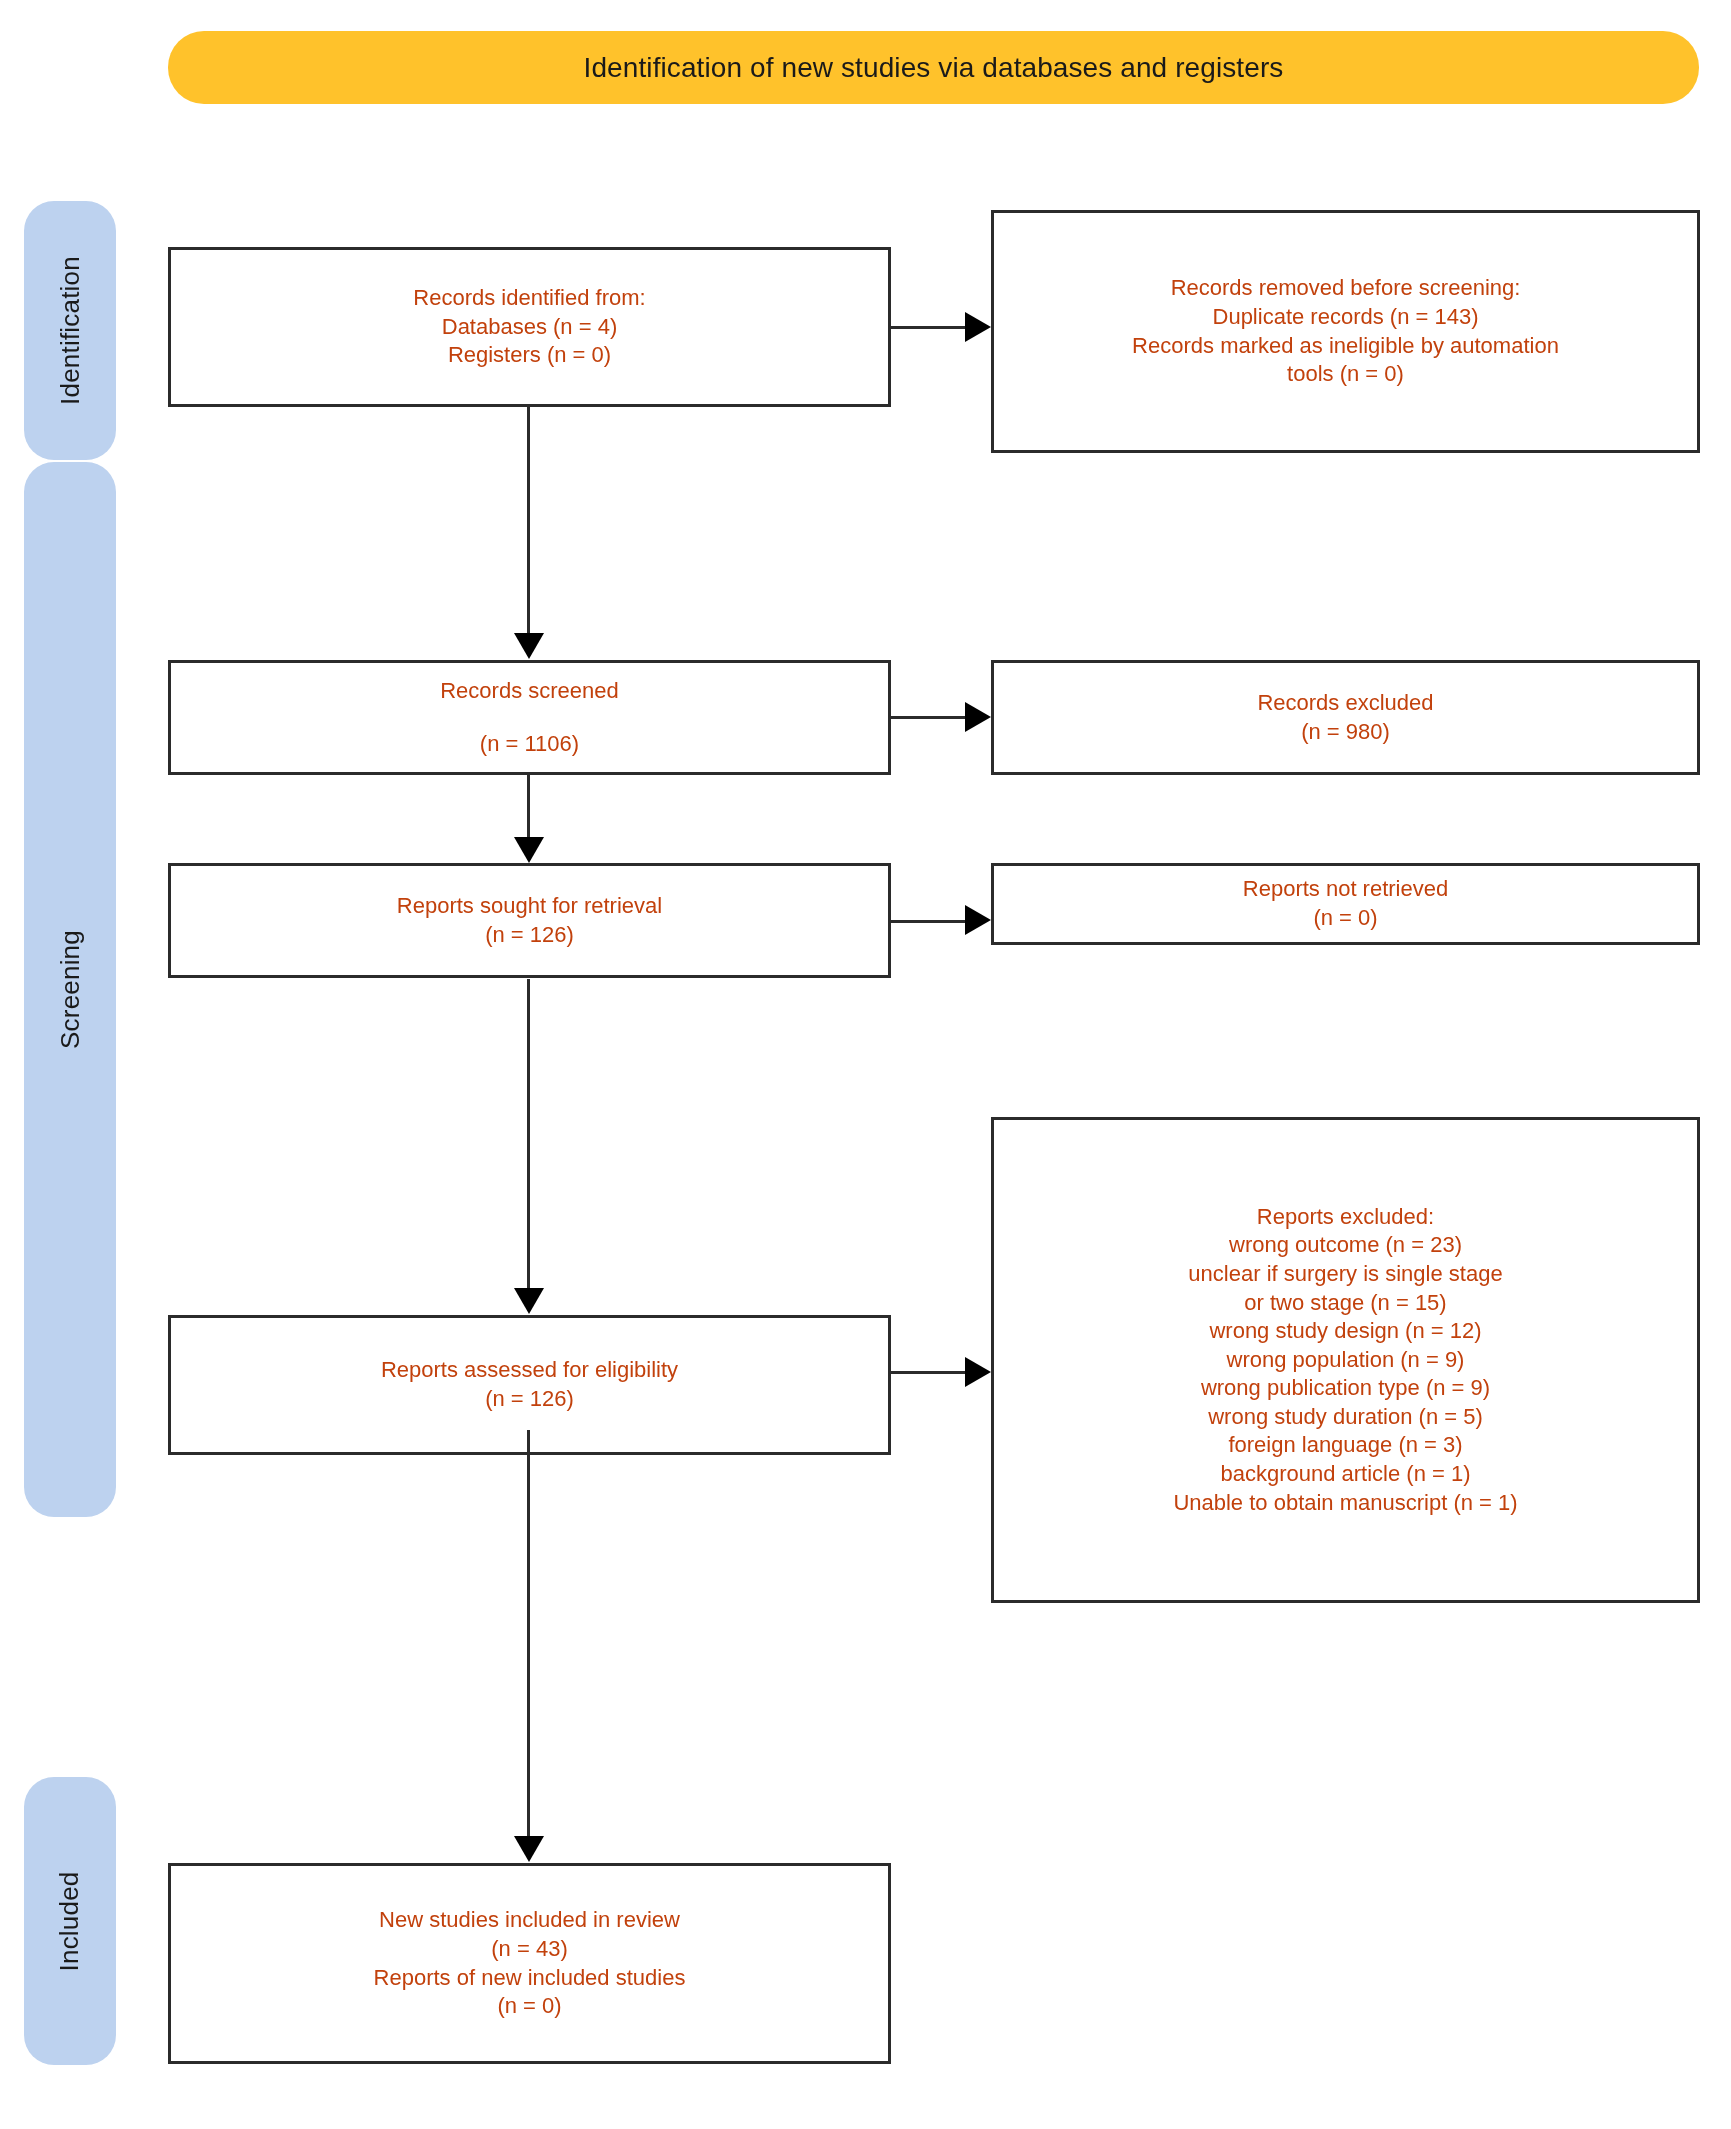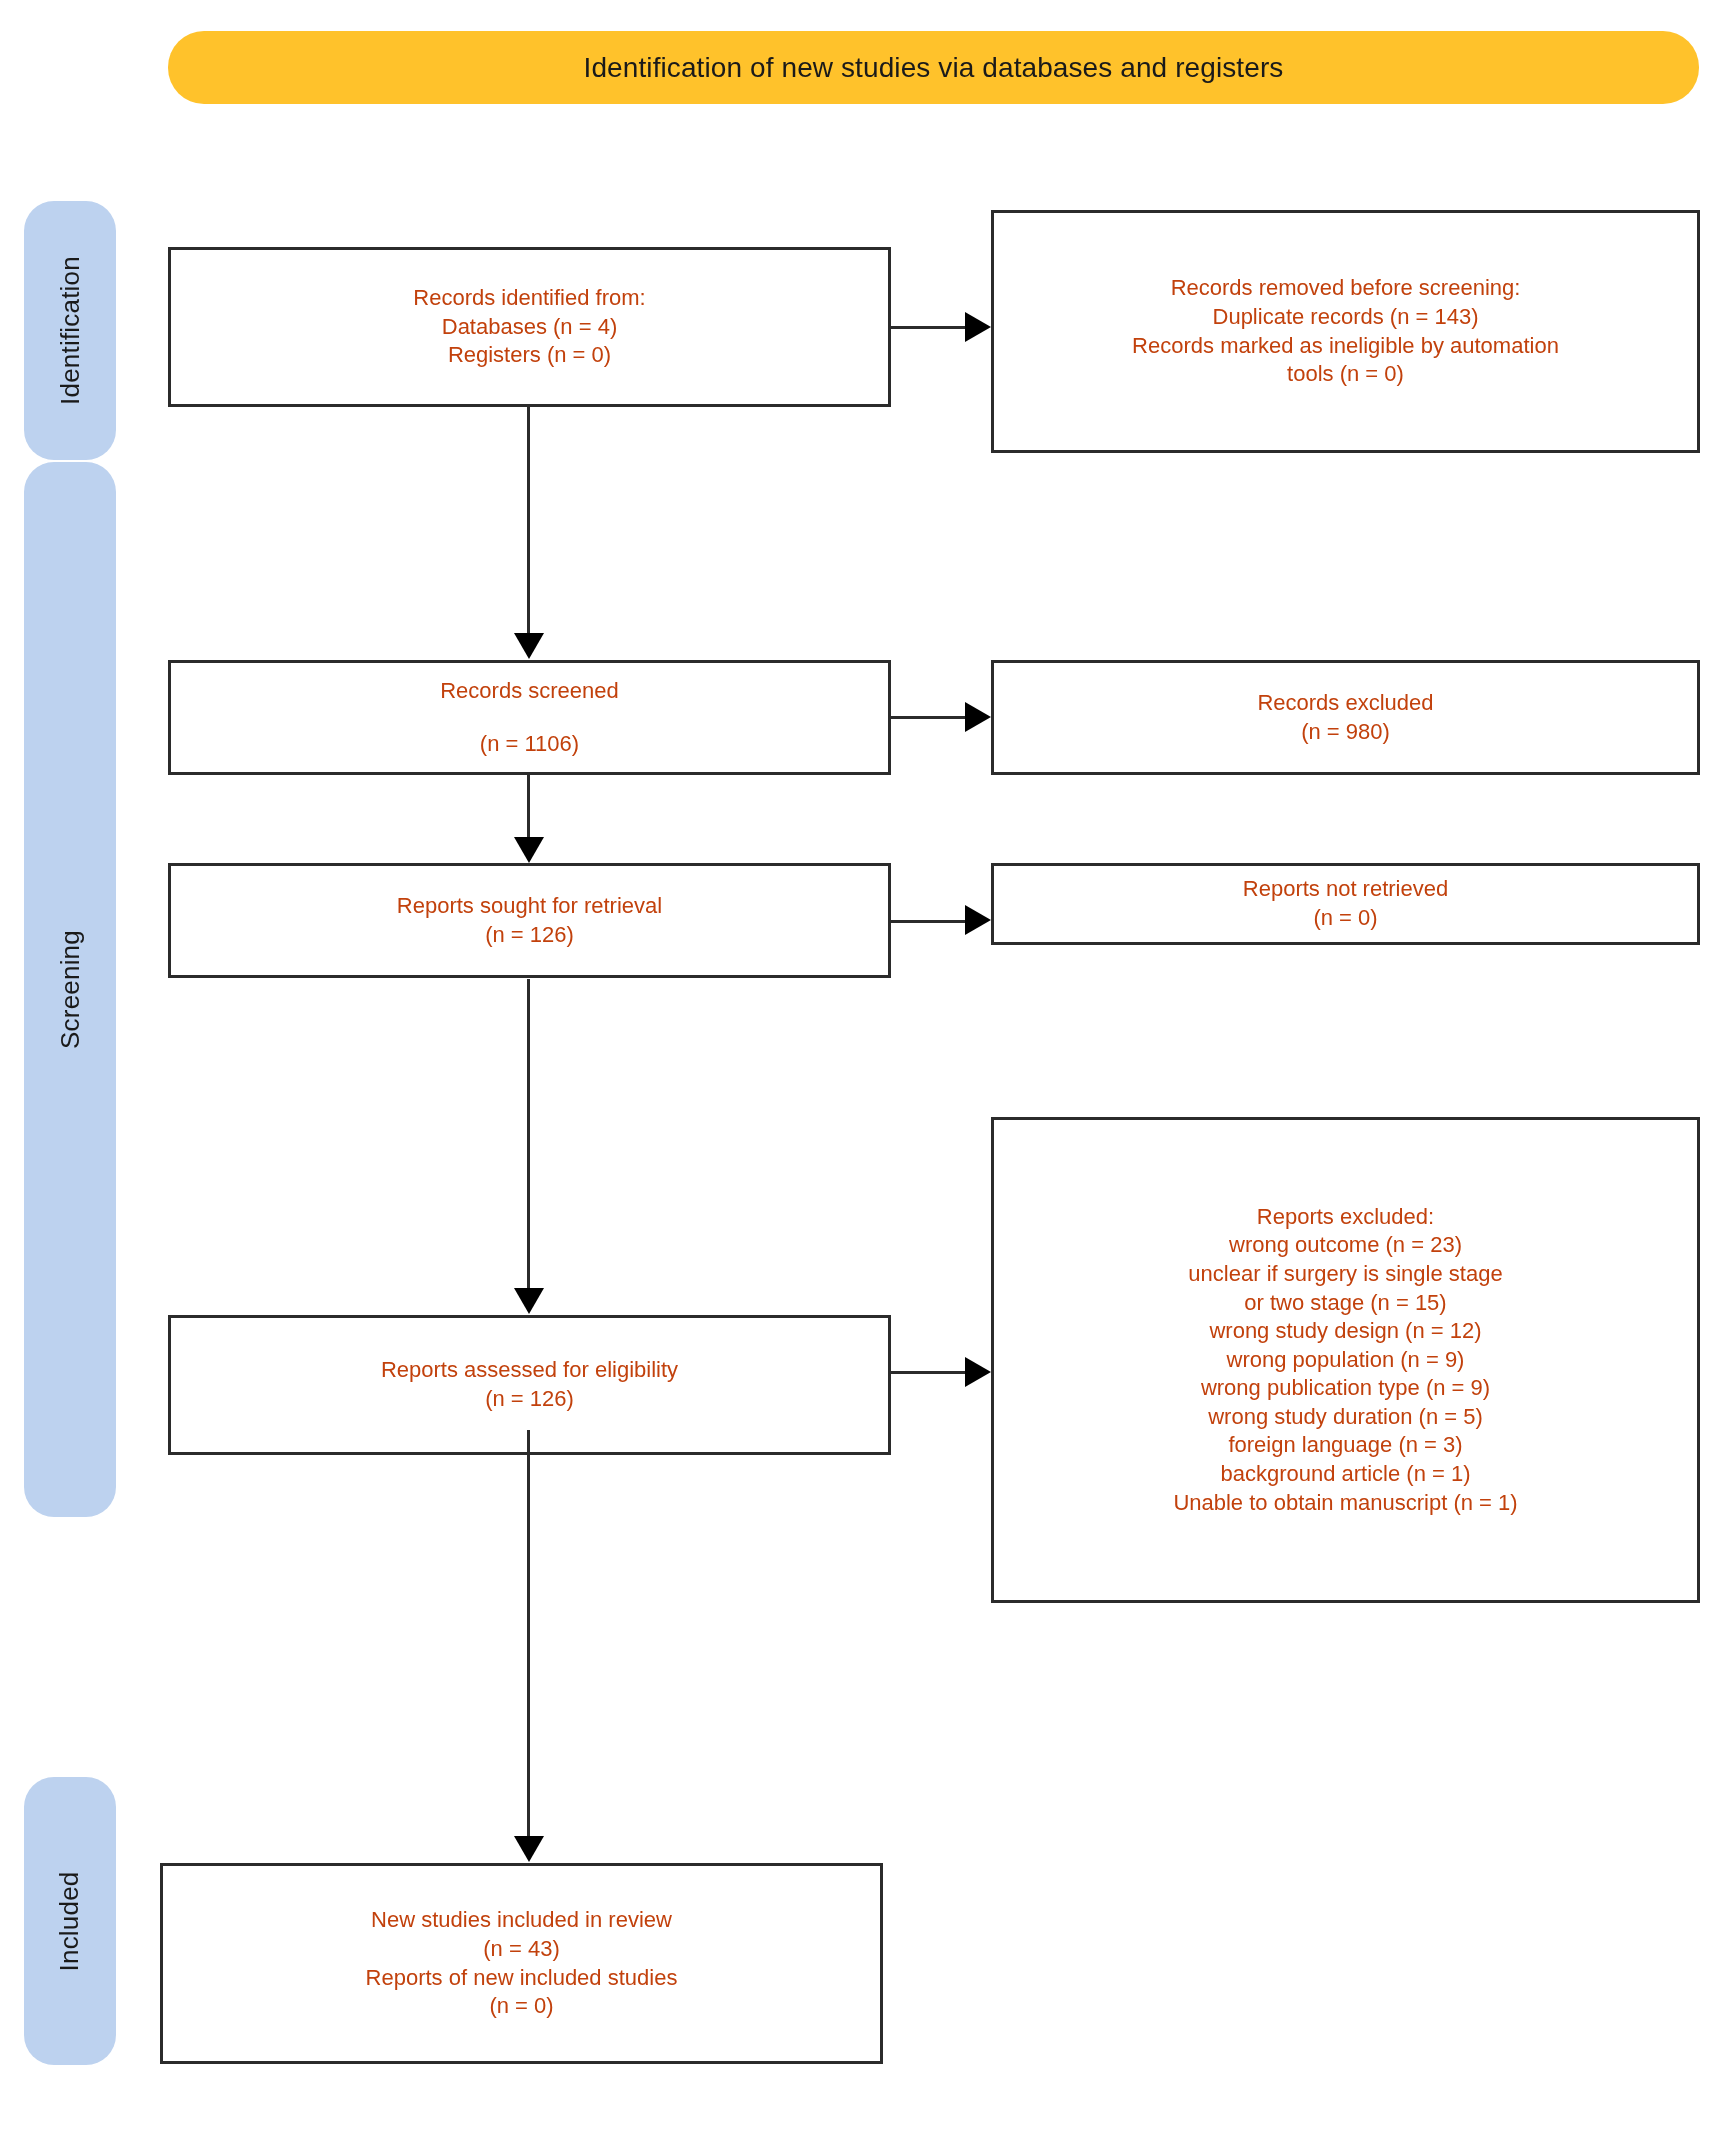--- a/index.html
+++ b/index.html
@@ -83,21 +83,21 @@
     text-align: right;
     color: #c2410c;
     white-space: nowrap;
   }
 
   
   #box-identified   { left: 168px;  top: 247px;  width: 723px; height: 160px; }
   #box-screened     { left: 168px;  top: 660px; width: 723px; height: 115px; gap: 24px; }
   #box-sought       { left: 168px;  top: 863px; width: 723px; height: 115px; }
   #box-assessed     { left: 168px;  top: 1315px; width: 723px; height: 140px; }
-  #box-included     { left: 160px;  top: 1863px; width: 723px; height: 201px; }
+  #box-included     { left: 168px;  top: 1863px; width: 723px; height: 201px; }
 
   
   #box-removed      { left: 991px; top: 210px;  width: 709px; height: 243px; }
   #box-excluded-rec { left: 991px; top: 660px; width: 709px; height: 115px; }
   #box-notretrieved { left: 991px; top: 863px; width: 709px; height: 82px; }
   #box-excluded-rep { left: 991px; top: 1117px; width: 709px; height: 486px; }
 
   
   .conn-v {
     position: absolute;

